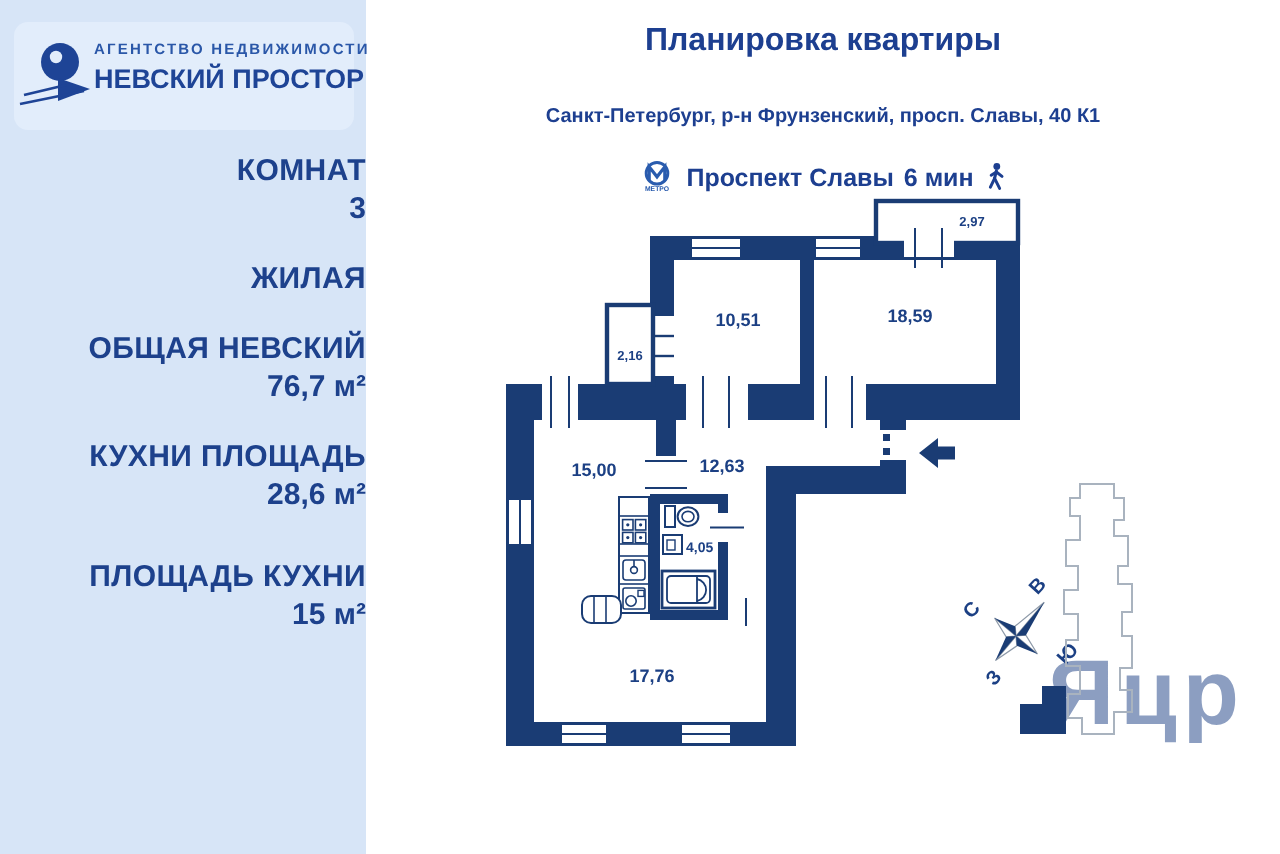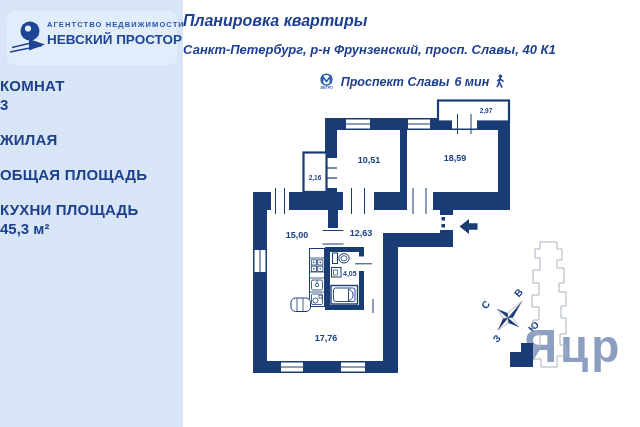--- a/index.html
+++ b/index.html
@@ -6,29 +6,29 @@
   .stage{position:relative;width:640px;height:427px;background:#fff;overflow:hidden;
          font-family:"Liberation Sans",sans-serif;}
   
   .sidebar{position:absolute;left:0;top:0;width:183px;height:427px;background:#d7e5f7;}
   .logo-panel{position:absolute;left:7px;top:11px;width:170px;height:54px;
               background:#e2edfb;border-radius:7px;}
   .logo-mark{position:absolute;left:2px;top:5px;width:46px;height:46px;}
   .logo-text{position:absolute;left:40px;top:9px;width:128px;text-align:center;}
   .logo-tagline{font-size:7.5px;font-weight:bold;letter-spacing:1.1px;color:#2a57a8;white-space:nowrap;}
   .logo-name{font-size:13.5px;font-weight:bold;color:#1e4496;margin-top:3px;white-space:nowrap;}
-  .stats{position:absolute;left:0;top:76px;width:183px;text-align:left;color:#1d418c;}
+  .stats{position:absolute;left:0;top:76px;width:183px;text-align:right;color:#1d418c;}
   .stat{margin-bottom:16px;}
   .stat.last{margin-top:22px;}
   .stat-label{font-size:15px;font-weight:bold;line-height:19px;letter-spacing:.2px;}
   .stat-value{font-size:15px;font-weight:bold;line-height:19px;}
   
-  .main-header{position:absolute;left:183px;top:0;width:457px;text-align:left;color:#1d3f90;font-style:italic;}
+  .main-header{position:absolute;left:183px;top:0;width:457px;text-align:center;color:#1d3f90;}
   .plan-title{font-size:16px;font-weight:bold;margin-top:12px;}
-  .plan-address{font-size:13px;font-weight:bold;margin-top:12px;}
+  .plan-address{font-size:10px;font-weight:bold;margin-top:23px;}
   .metro-row{margin-top:16px;display:flex;justify-content:center;align-items:center;gap:5px;
              font-size:12.5px;font-weight:bold;color:#1d3f90;}
   .metro-row svg{display:block;}
   
   .plan-svg{position:absolute;left:0;top:0;width:640px;height:427px;}
   .plan-svg text{font-family:"Liberation Sans",sans-serif;font-weight:bold;fill:#1c4084;}
   .rl{font-size:9px;}
   .rl-sm{font-size:6.5px;}
 </style>
 </head>
@@ -53,25 +53,30 @@
 
     <div class="stats">
       <div class="stat">
         <div class="stat-label">КОМНАТ</div>
         <div class="stat-value">3</div>
       </div>
       <div class="stat">
         <div class="stat-label">ЖИЛАЯ</div>
       </div>
       <div class="stat">
-        <div class="stat-label">ОБЩАЯ ПЛОЩАДЬ</div>
+        <div class="stat-label">ОБЩАЯ НЕВСКИЙ</div>
+        <div class="stat-value">76,7 м²</div>
       </div>
       <div class="stat">
         <div class="stat-label">КУХНИ ПЛОЩАДЬ</div>
-        <div class="stat-value">45,3 м²</div>
+        <div class="stat-value">28,6 м²</div>
+      </div>
+      <div class="stat last">
+        <div class="stat-label">ПЛОЩАДЬ КУХНИ</div>
+        <div class="stat-value">15 м²</div>
       </div>
     </div>
   </aside>
 
   <div class="main-header">
     <div class="plan-title">Планировка квартиры</div>
     <div class="plan-address">Санкт-Петербург, р-н Фрунзенский, просп. Славы, 40 К1</div>
     <div class="metro-row">
       <svg width="19" height="17" viewBox="0 0 19 17">
         <circle cx="9.5" cy="6.6" r="5.4" fill="none" stroke="#2a5cae" stroke-width="1.5"></circle>

